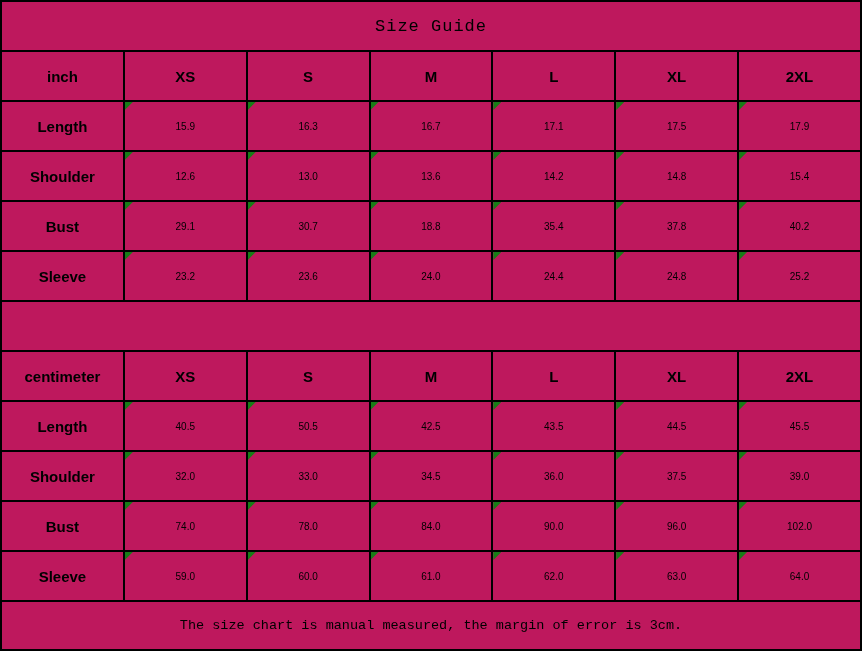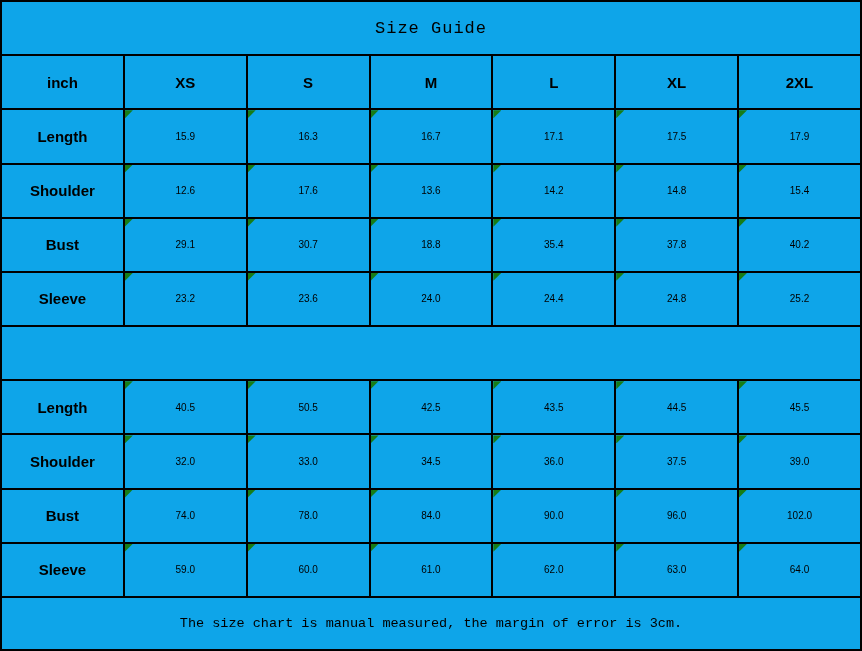--- a/index.html
+++ b/index.html
@@ -1,18 +1,18 @@
 <!DOCTYPE html>
 <html style="--marker-green: #177d17; --border-col: #000000;"><head>
 <meta charset="utf-8">
 <style>
   html,body{margin:0;padding:0;background:#fff;}
   .sheet{
     width:862px;height:651px;box-sizing:border-box;
-    font-family:"Liberation Sans",sans-serif;color:#000;background:#0ea5e9;
+    font-family:"Liberation Sans",sans-serif;color:#000;background:#be185d;
   }
   table.size-guide{
     border-collapse:collapse;table-layout:fixed;width:862px;height:651px;
   }
   table.size-guide col{width:14.2857%;}
   table.size-guide td{
     border:2px solid var(--border-col,#000);
     text-align:center;vertical-align:middle;padding:0;overflow:hidden;
   }
   tr{height:50px;}
@@ -72,21 +72,21 @@
   <td class="val"><span class="tri"></span><span class="num">16.3</span></td>
   <td class="val"><span class="tri"></span><span class="num">16.7</span></td>
   <td class="val"><span class="tri"></span><span class="num">17.1</span></td>
   <td class="val"><span class="tri"></span><span class="num">17.5</span></td>
   <td class="val"><span class="tri"></span><span class="num">17.9</span></td>
 </tr>
 
 <tr>
   <td class="lab">Shoulder</td>
   <td class="val"><span class="tri"></span><span class="num">12.6</span></td>
-  <td class="val"><span class="tri"></span><span class="num">17.6</span></td>
+  <td class="val"><span class="tri"></span><span class="num">13.0</span></td>
   <td class="val"><span class="tri"></span><span class="num">13.6</span></td>
   <td class="val"><span class="tri"></span><span class="num">14.2</span></td>
   <td class="val"><span class="tri"></span><span class="num">14.8</span></td>
   <td class="val"><span class="tri"></span><span class="num">15.4</span></td>
 </tr>
 
 <tr>
   <td class="lab">Bust</td>
   <td class="val"><span class="tri"></span><span class="num">29.1</span></td>
   <td class="val"><span class="tri"></span><span class="num">30.7</span></td>
@@ -103,20 +103,29 @@
   <td class="val"><span class="tri"></span><span class="num">24.0</span></td>
   <td class="val"><span class="tri"></span><span class="num">24.4</span></td>
   <td class="val"><span class="tri"></span><span class="num">24.8</span></td>
   <td class="val"><span class="tri"></span><span class="num">25.2</span></td>
 </tr>
 
 <tr class="gap-row">
   <td colspan="7"></td>
 </tr>
 
+<tr class="head-row">
+  <td class="lab">centimeter</td>
+  <td class="lab">XS</td>
+  <td class="lab">S</td>
+  <td class="lab">M</td>
+  <td class="lab">L</td>
+  <td class="lab">XL</td>
+  <td class="lab">2XL</td>
+</tr>
 
 <tr class="bold-row">
   <td class="lab">Length</td>
   <td class="val"><span class="tri"></span><span class="num">40.5</span></td>
   <td class="val"><span class="tri"></span><span class="num">50.5</span></td>
   <td class="val"><span class="tri"></span><span class="num">42.5</span></td>
   <td class="val"><span class="tri"></span><span class="num">43.5</span></td>
   <td class="val"><span class="tri"></span><span class="num">44.5</span></td>
   <td class="val"><span class="tri"></span><span class="num">45.5</span></td>
 </tr>

